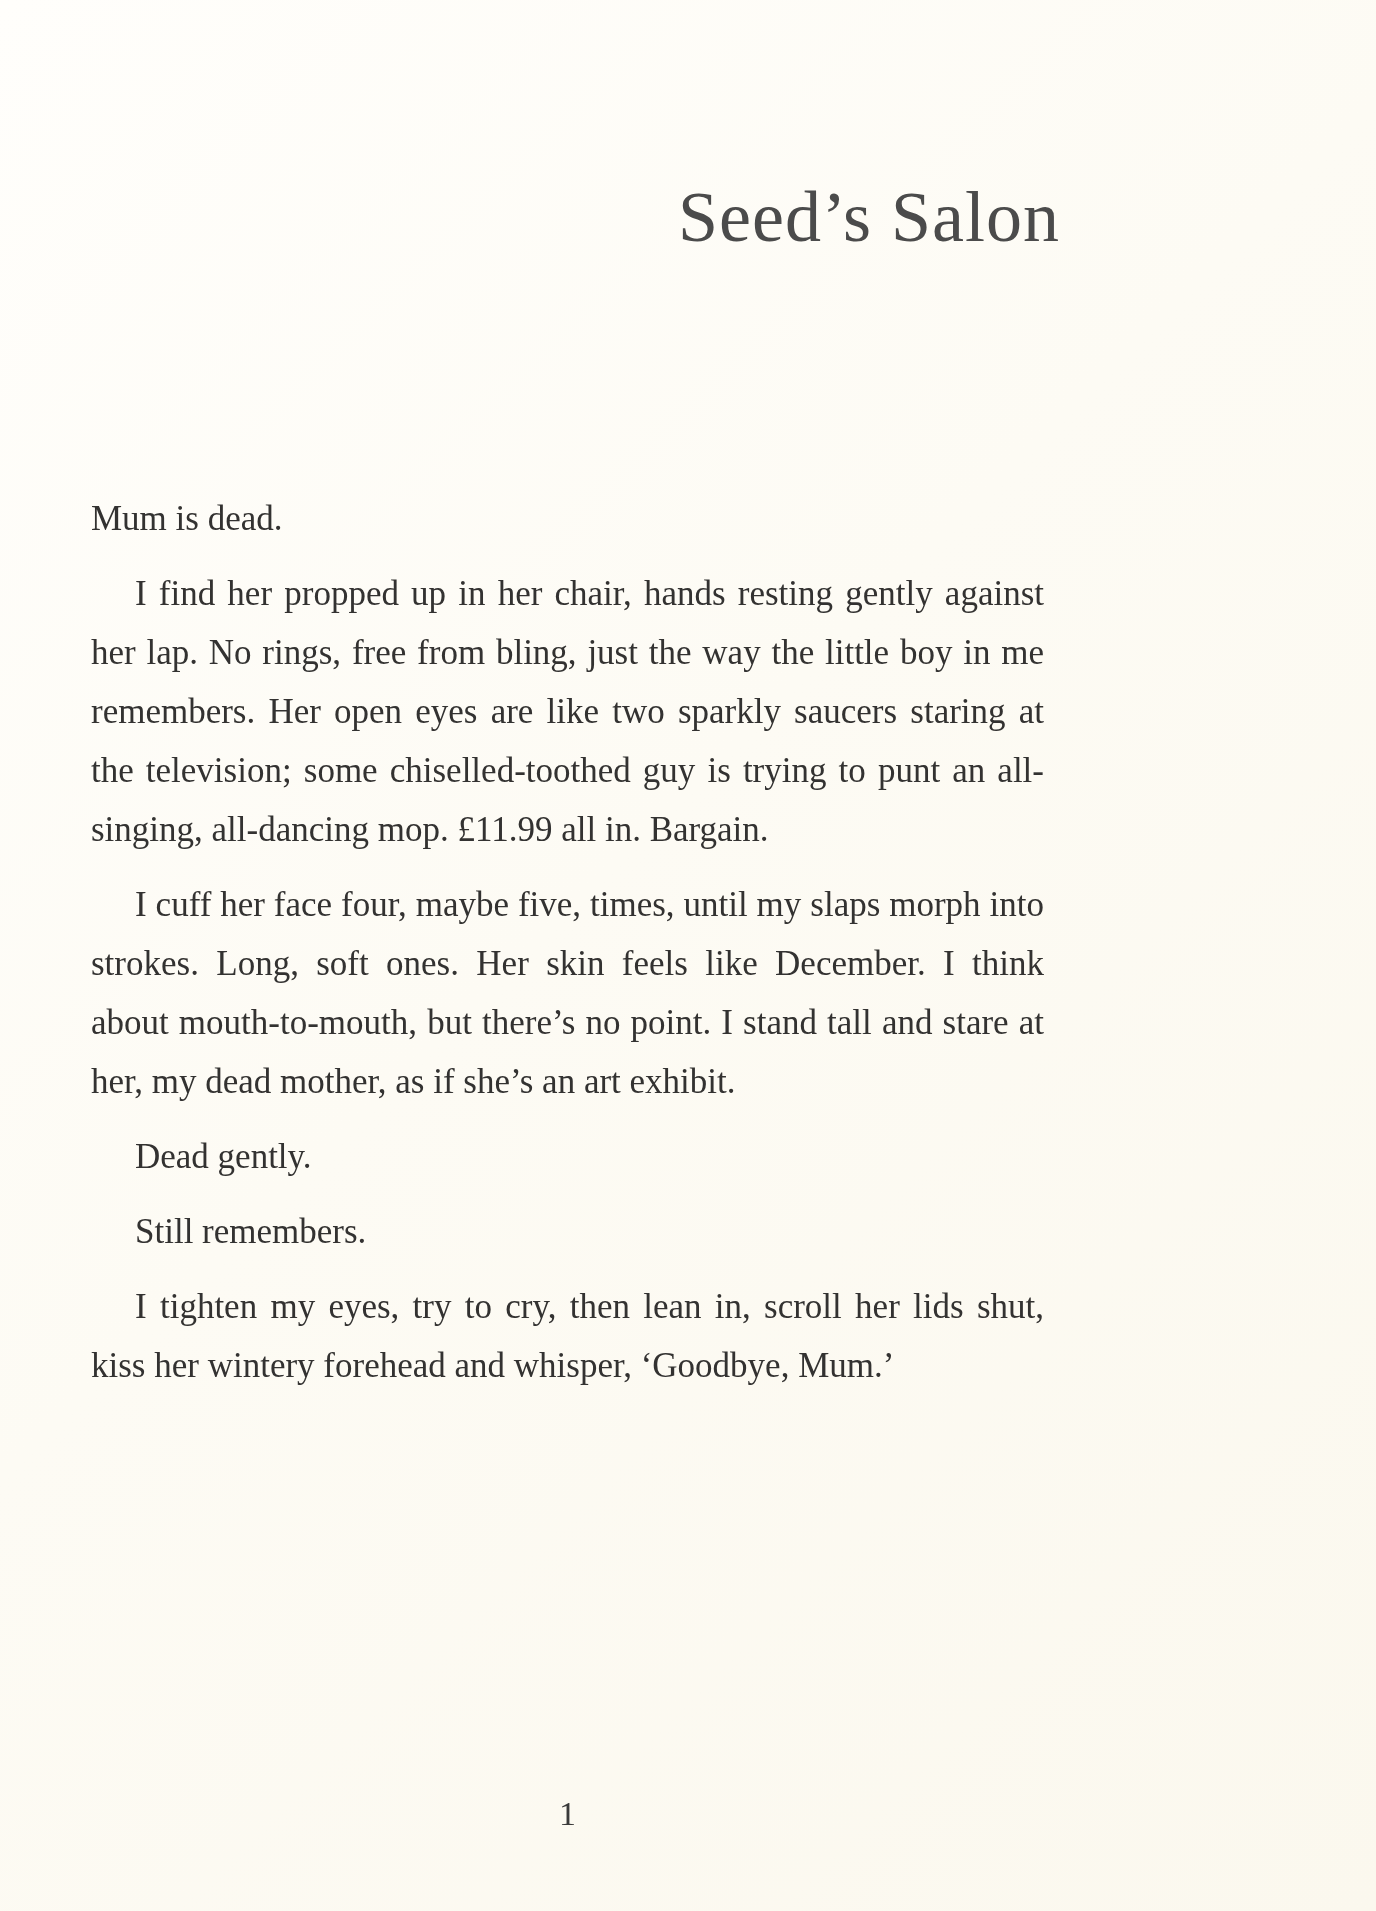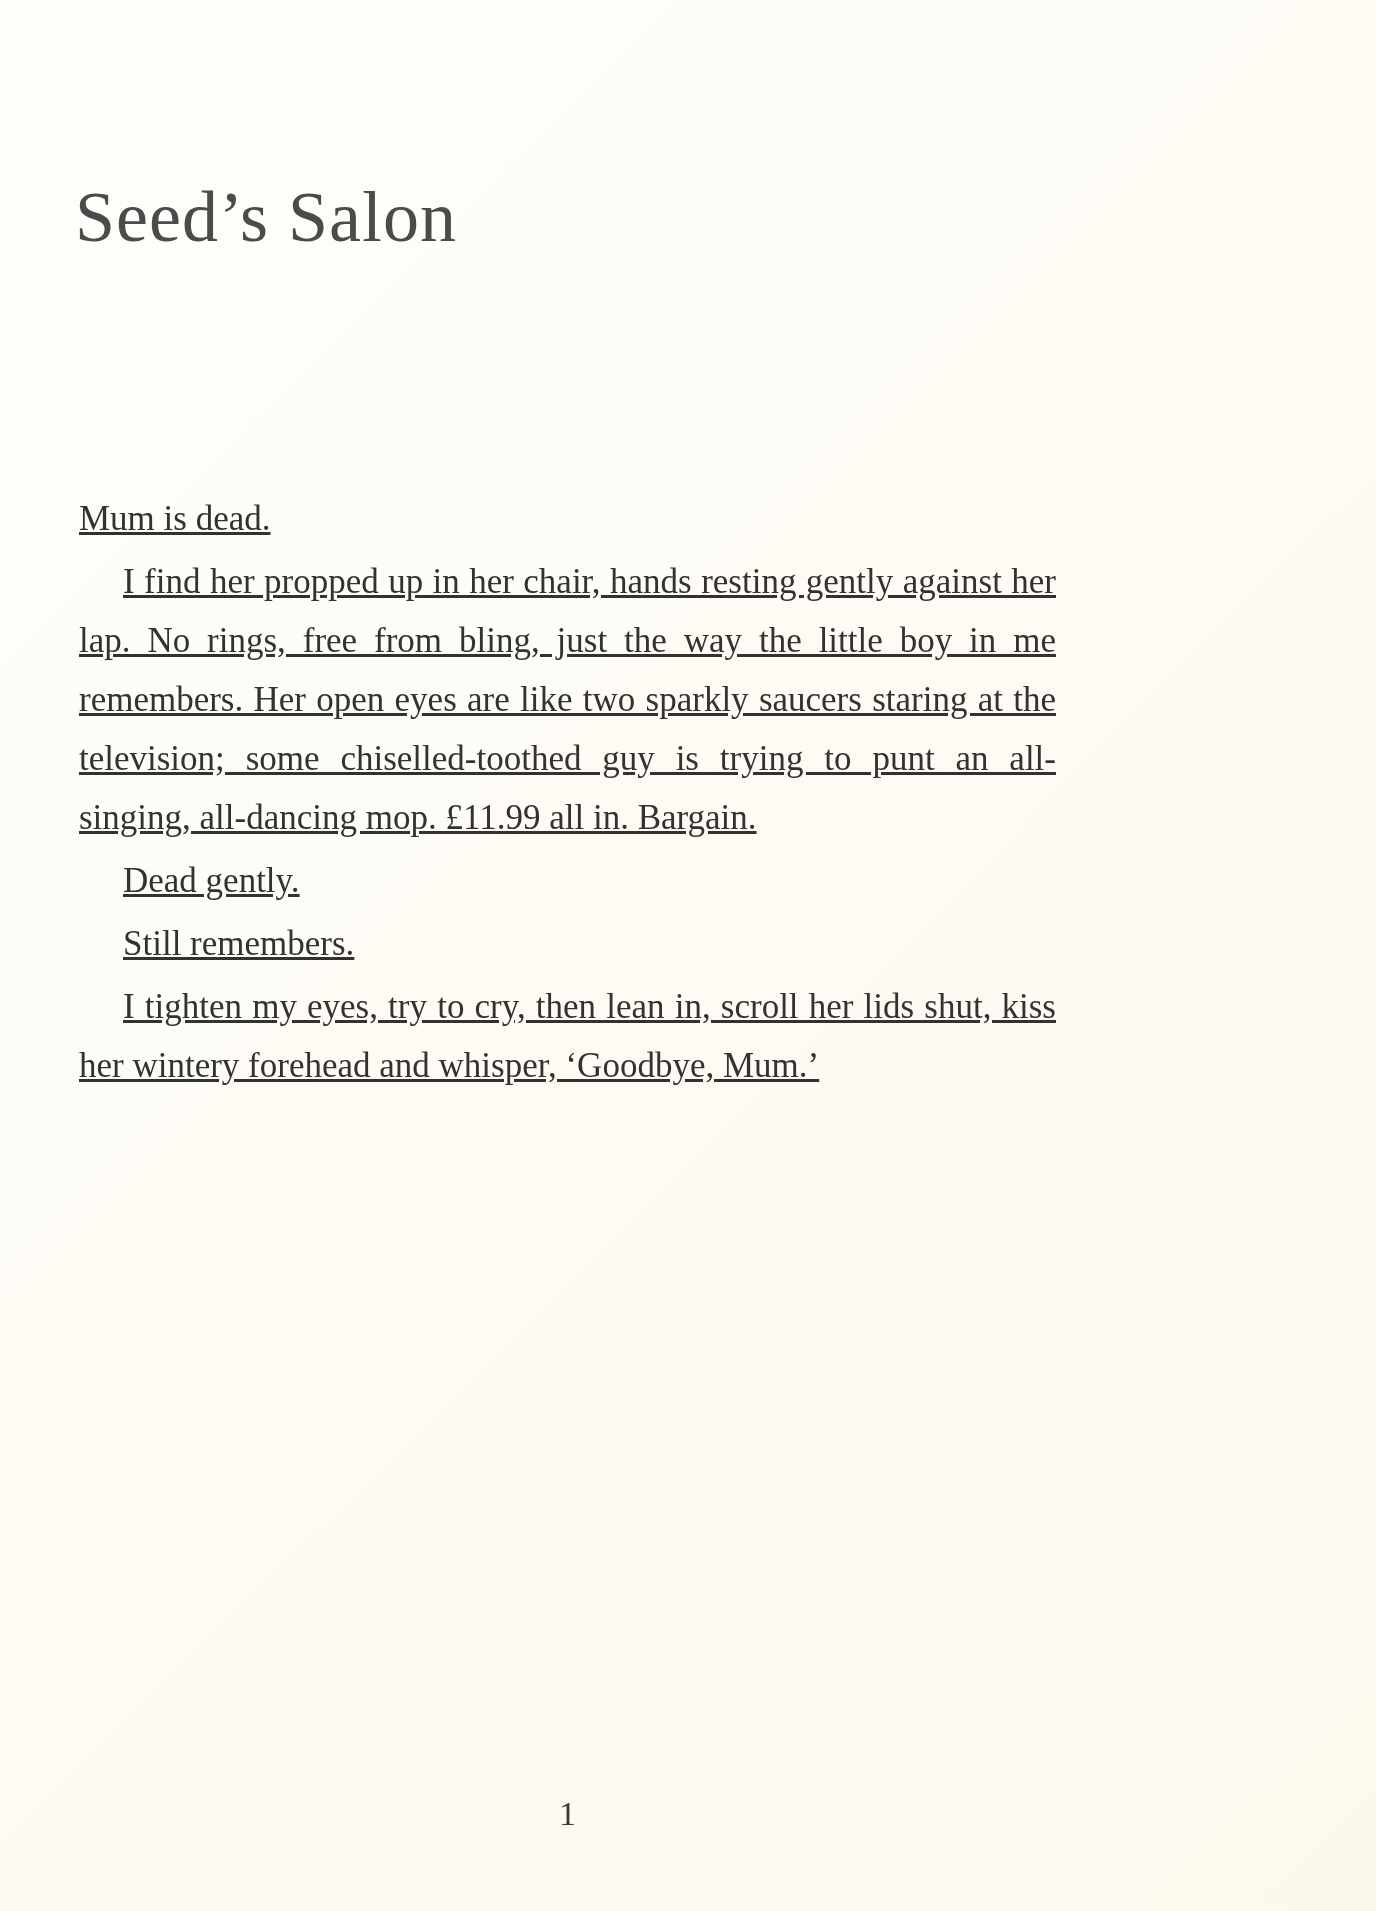--- a/index.html
+++ b/index.html
@@ -22,38 +22,37 @@
   }
   .text-block {
     position: absolute;
     left: 75px;
     width: 985px;
     top: 0;
   }
   .chapter-title {
     margin: 0;
     padding-top: 178px;
-    text-align: left;
+    text-align: right;
     font-size: 72px;
     font-weight: normal;
     letter-spacing: 1px;
     color: #4b4b4b;
     line-height: 1.1;
   }
   .body-text {
     margin-top: 232px;
     font-size: 35px;
     line-height: 59px;
     color: #333231;
     text-align: justify;
   }
   .body-text p {
-    margin: 4px;
+    margin: 16px;
     text-indent: 44px;
-    text-decoration: underline;
   }
   .body-text p.no-indent {
     text-indent: 0;
   }
   .page-number {
     position: absolute;
     left: 75px;
     width: 985px;
     top: 1795px;
     text-align: center;
@@ -63,19 +62,20 @@
 </style>
 </head>
 <body>
 
 <div class="book-page">
   <div class="text-block">
     <h1 class="chapter-title">Seed’s Salon</h1>
     <div class="body-text">
       <p class="no-indent">Mum is dead.</p>
       <p>I find her propped up in her chair, hands resting gently against her lap. No rings, free from bling, just the way the little boy in me remembers. Her open eyes are like two sparkly saucers staring at the television; some chiselled-toothed guy is trying to punt an all-singing, all-dancing mop. £11.99 all in. Bargain.</p>
+      <p>I cuff her face four, maybe five, times, until my slaps morph into strokes. Long, soft ones. Her skin feels like December. I think about mouth-to-mouth, but there’s no point. I stand tall and stare at her, my dead mother, as if she’s an art exhibit.</p>
       <p>Dead gently.</p>
       <p>Still remembers.</p>
       <p>I tighten my eyes, try to cry, then lean in, scroll her lids shut, kiss her wintery forehead and whisper, ‘Goodbye, Mum.’</p>
     </div>
   </div>
   <div class="page-number">1</div>
 </div>
 
 </body></html>

